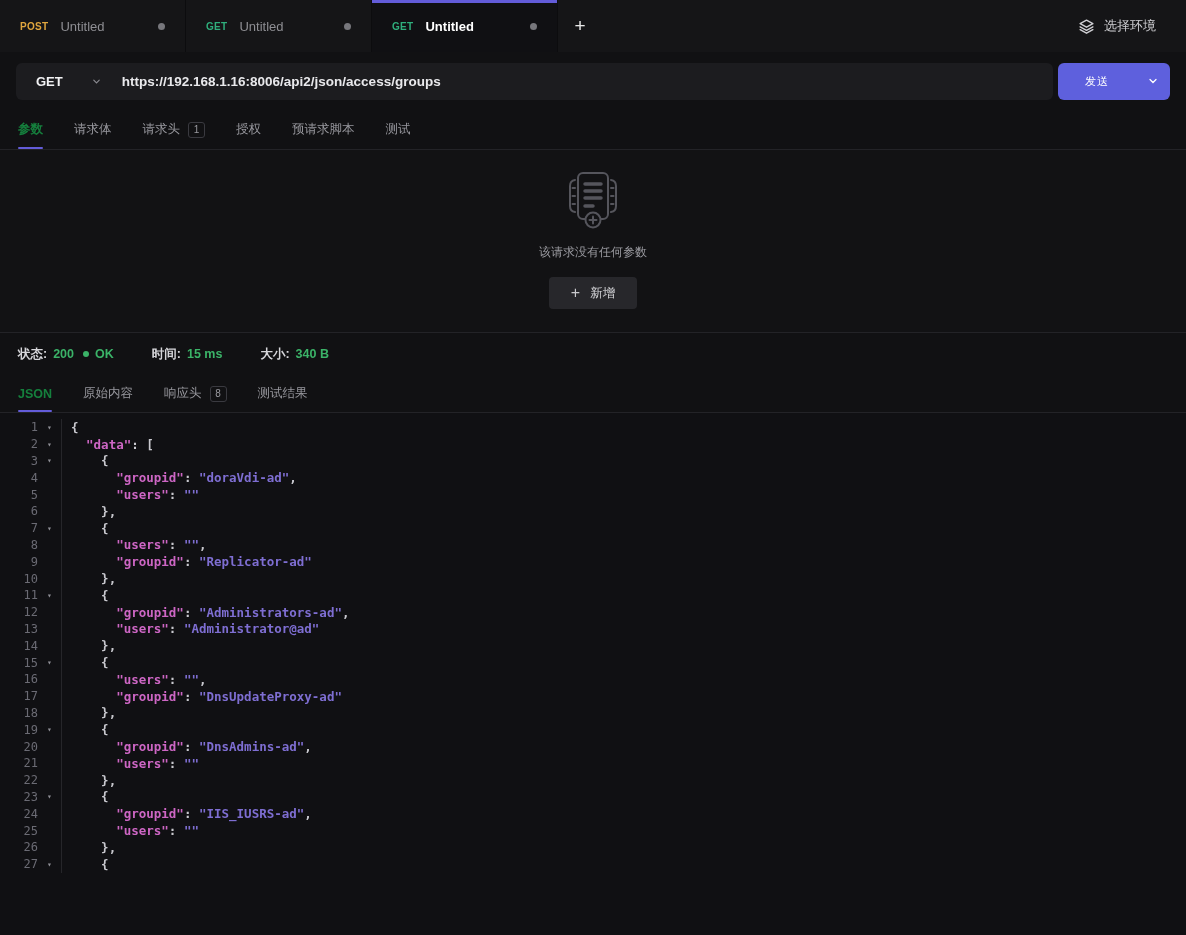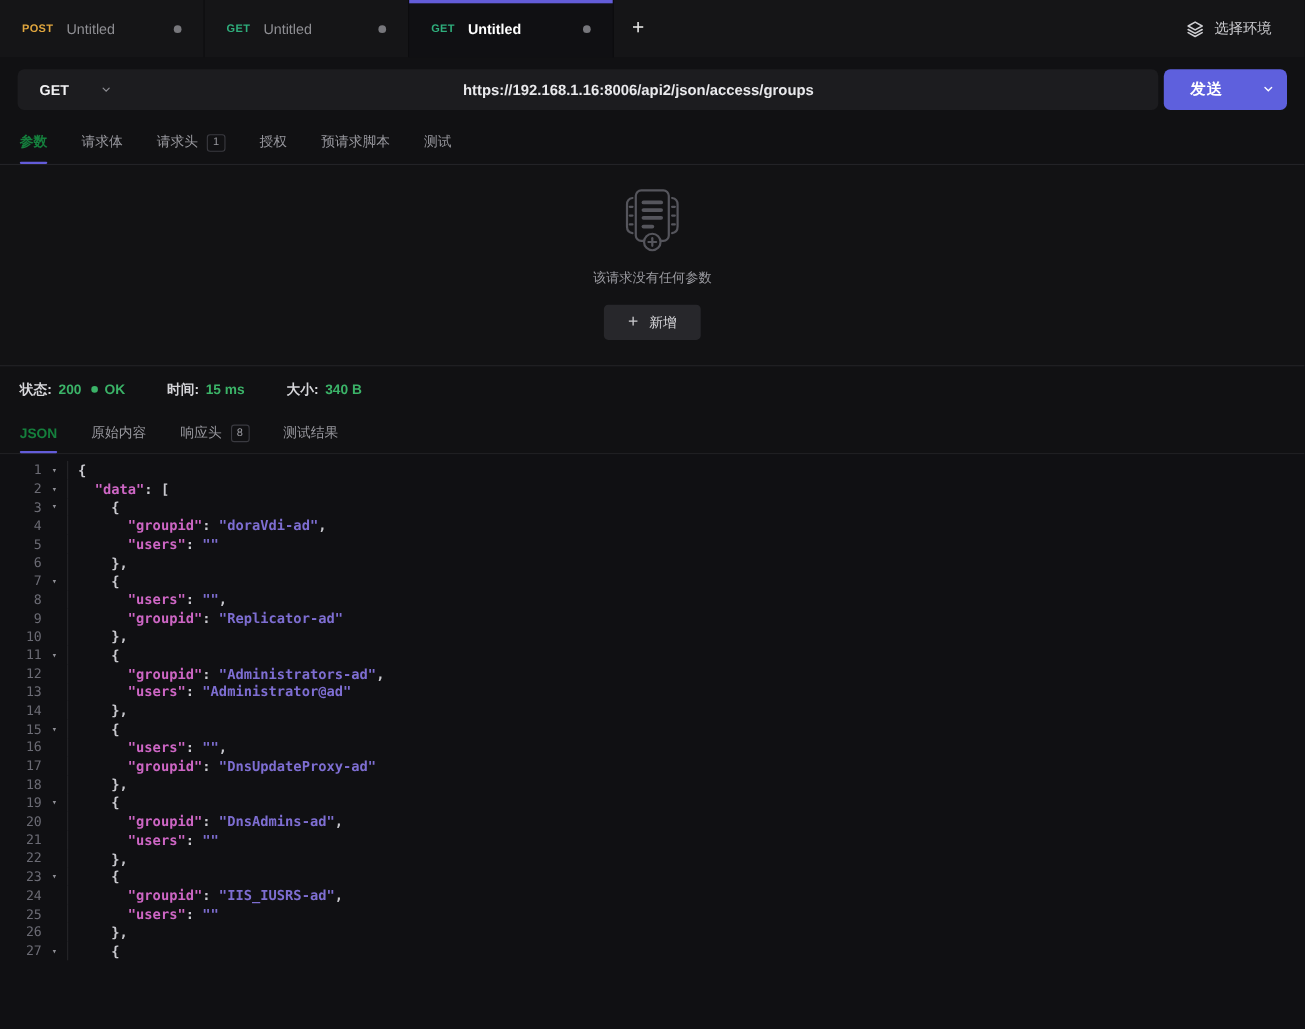--- a/index.html
+++ b/index.html
@@ -23,24 +23,24 @@
   .newtab { width:44px; background:none; border:none; color:#e8e8e8; font-size:19px; cursor:pointer; }
   .envwrap { margin-left:auto; display:flex; align-items:center; gap:9px; padding:0 30px; cursor:pointer; }
   .envwrap span { font-size:13px; color:#cfcfd3; }
 
   
   .reqbar { height:58px; flex:none; display:flex; align-items:center; padding:0 16px; gap:5px; }
   .urlgroup { flex:1; height:37px; background:#1c1c1f; border-radius:6px; display:flex; align-items:center; }
   .method { display:flex; align-items:center; gap:28px; padding:0 20px; height:100%; cursor:pointer; }
   .method b { font-size:13px; color:#f2f2f4; font-weight:700; }
   .urlinput { flex:1; height:100%; background:transparent; border:none; outline:none;
-    color:#e9e9ec; font-size:13.5px; font-weight:700; font-family:"Liberation Sans","DejaVu Sans",sans-serif; padding-right:14px;text-align:center; }
+    color:#e9e9ec; font-size:13.5px; font-weight:700; font-family:"Liberation Sans","DejaVu Sans",sans-serif; padding-right:14px; }
   .sendbtn { width:112px; height:37px; background:#5e60dd; border-radius:6px; display:flex;
     align-items:center; cursor:pointer; color:#fff; }
-  .sendbtn .lbl { flex:1; text-align:center; font-size:14px; font-weight:700; letter-spacing:1px; }
+  .sendbtn .lbl { flex:1; text-align:center; font-size:11px; font-weight:400; letter-spacing:1px; }
   .sendcaret { width:34px; display:flex; align-items:center; justify-content:center; }
 
   
   .subtabs { height:40px; flex:none; display:flex; align-items:stretch; gap:31px; padding:0 18px;
     border-bottom:1px solid #232327; }
   .stab { display:flex; align-items:center; gap:8px; font-size:12.5px; color:#98989e;
     cursor:pointer; position:relative; }
   .stab.active { color:#15803d; font-weight:700; }
   .stab.active::after { content:""; position:absolute; bottom:0; left:0; right:0; height:2px;
     background:#635cd9; border-radius:1px; }

